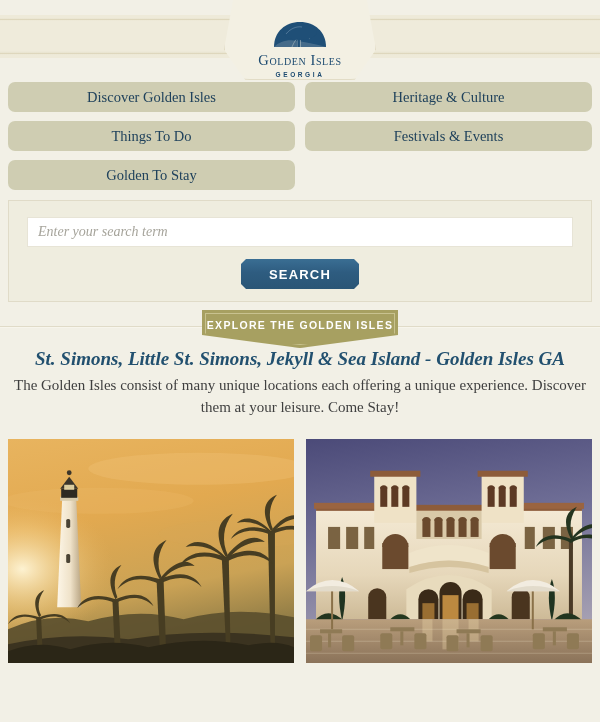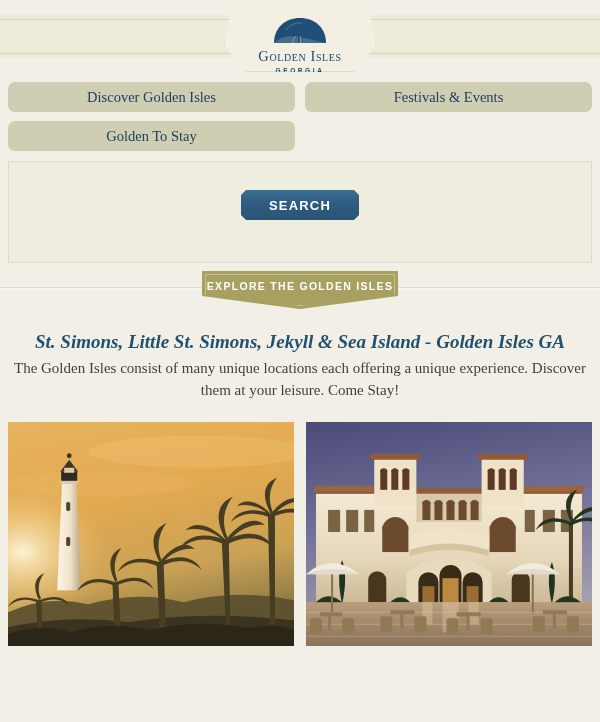--- a/index.html
+++ b/index.html
@@ -44,21 +44,21 @@
   }
   .ribbon::before { top: 4px; }
   .ribbon::after  { bottom: 4px; }
 
   .logo-plaque {
     position: absolute;
     left: 50%;
     top: 0;
     transform: translateX(-50%);
     width: 152px;
-    height: 72px;
+    height: 80px;
     background: #f3f0e3;
     border: 1px solid #e2dcc6;
     border-top: none;
     border-radius: 0 0 26px 26px / 0 0 18px 18px;
     clip-path: polygon(6% 0, 94% 0, 100% 62%, 86% 100%, 14% 100%, 0 62%);
     display: flex;
     flex-direction: column;
     align-items: center;
     justify-content: center;
     padding-top: 19px;
@@ -212,21 +212,20 @@
     z-index: 2;
   }
 
   
   .page-heading {
     text-align: center;
     font-family: "Liberation Serif", "DejaVu Serif", serif;
     font-style: italic;
     font-size: 19px;
     color: #22506f;
-    margin-top: 22px;
     padding: 0 20px;
   }
 
   .page-para {
     text-align: center;
     font-family: "Liberation Serif", "DejaVu Serif", serif;
     font-size: 15px;
     line-height: 22px;
     color: #3f3f3f;
     margin-top: 4px;
@@ -273,28 +272,35 @@
     <div class="logo-wordmark">Golden Isles</div>
     <div class="logo-state">GEORGIA</div>
   </div>
 </div>
 
 <div class="nav-grid">
   <div class="nav-btn">
     <span>Discover Golden Isles</span>
   </div>
   <div class="nav-btn">
+    <span>Heritage &amp; Culture</span>
+  </div>
+  <div class="nav-btn">
+    <span>Things To Do</span>
+  </div>
+  <div class="nav-btn">
     <span>Festivals &amp; Events</span>
   </div>
   <div class="nav-btn">
     <span>Golden To Stay</span>
   </div>
 </div>
 
 <div class="search-panel">
+  <input class="search-input" type="text" placeholder="Enter your search term" style="">
   <div class="search-btn-wrap">
     <button class="search-btn">SEARCH</button>
   </div>
 </div>
 
 <div class="divider"></div>
 
 <div class="explore-wrap">
   <div class="explore-tab">
     <span class="explore-label">EXPLORE THE GOLDEN ISLES</span>

